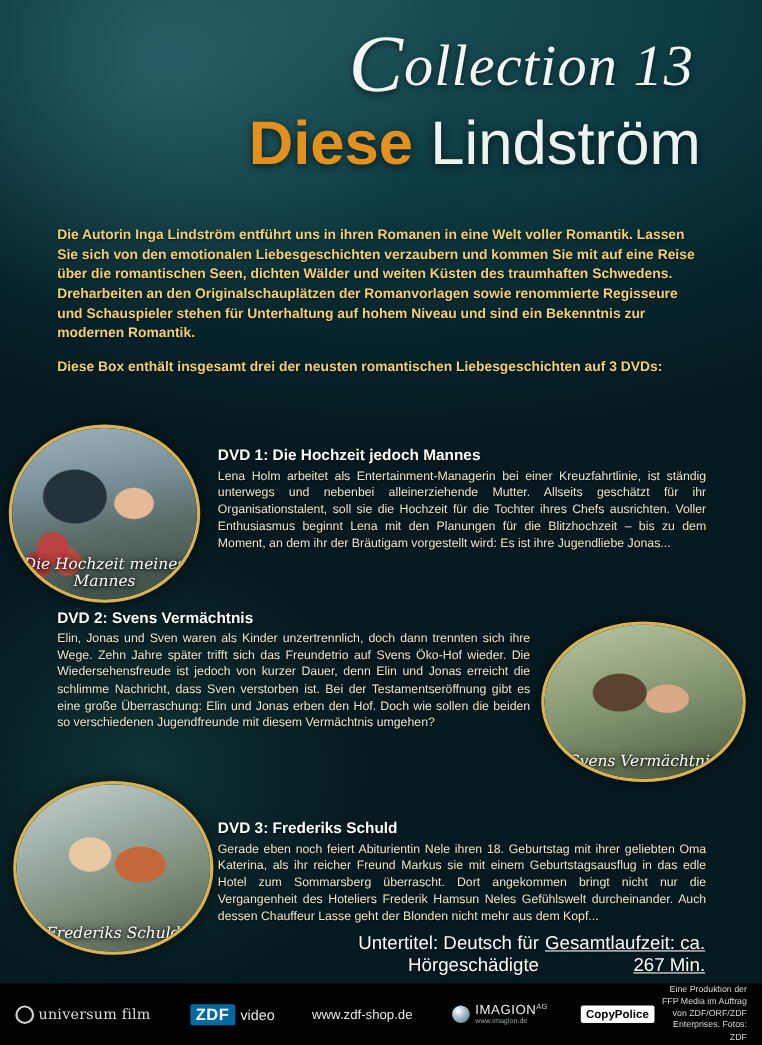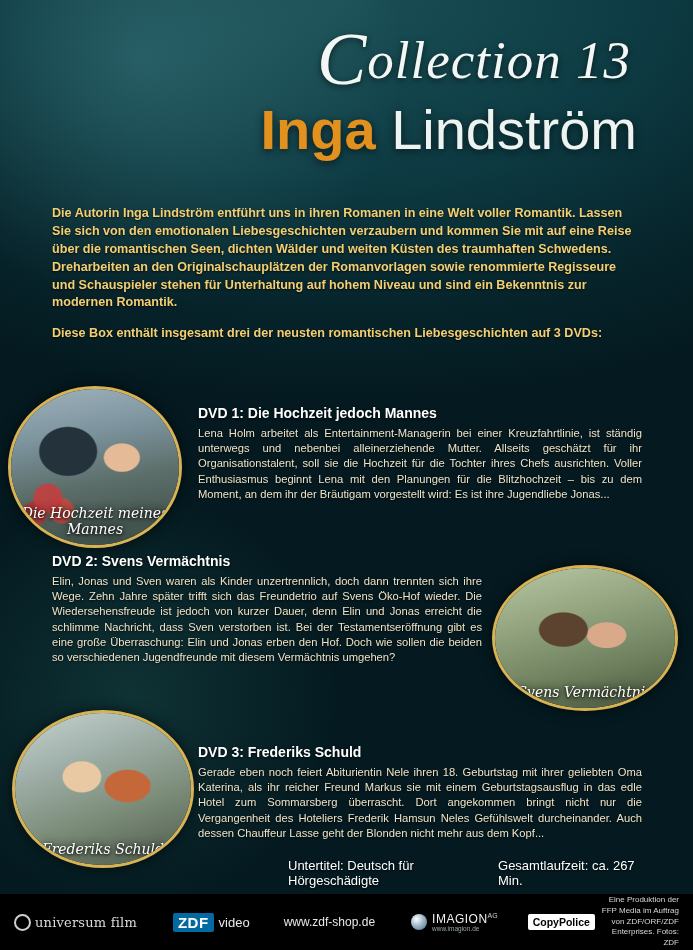--- a/index.html
+++ b/index.html
@@ -171,26 +171,27 @@
 
   
   .footer-info {
     position: absolute;
     left: 0; bottom: 62px;
     width: 693px;
     padding: 0 32px;
     box-sizing: border-box;
     display: flex;
     justify-content: space-between;
-    font-size: 13px;
+    font-size: 17px;
     color: #ffffff;
     text-shadow: 0 1px 2px rgba(0,0,0,0.85);
+    text-align: right;
   }
   .footer-info .left { margin-left: 256px; }
-  .footer-info .right { margin-right: 6px; }
+  .footer-info .right { margin-right: 20px; text-decoration: underline; }
 
   
   .logo-bar {
     position: absolute;
     left: 0; bottom: 0;
     width: 693px;
     height: 56px;
     background: #000000;
     display: flex;
     align-items: center;
@@ -282,21 +283,21 @@
 </head>
 <body>
 
 <div class="cover">
   <div class="glow-tl"></div>
   <div class="glow-bl"></div>
 
   <div class="title-block">
     <div class="collection-line"><span class="cap">C</span><span>ollection 13</span></div>
     <div class="author-line">
-      <span class="author-first">Inga</span>
+      <span class="author-first">Diese</span>
       <span class="author-last">Lindström</span>
     </div>
   </div>
 
   <div class="intro">
     <p>Die Autorin Inga Lindström entführt uns in ihren Romanen in eine Welt voller Romantik. Lassen Sie sich von den emotionalen Liebesgeschichten verzaubern und kommen Sie mit auf eine Reise über die romantischen Seen, dichten Wälder und weiten Küsten des traumhaften Schwedens. Dreharbeiten an den Originalschauplätzen der Romanvorlagen sowie renommierte Regisseure und Schauspieler stehen für Unterhaltung auf hohem Niveau und sind ein Bekenntnis zur modernen Romantik.</p>
     <p>Diese Box enthält insgesamt drei der neusten romantischen Liebesgeschichten auf 3 DVDs:</p>
   </div>
 
   <div class="oval" id="oval1">

